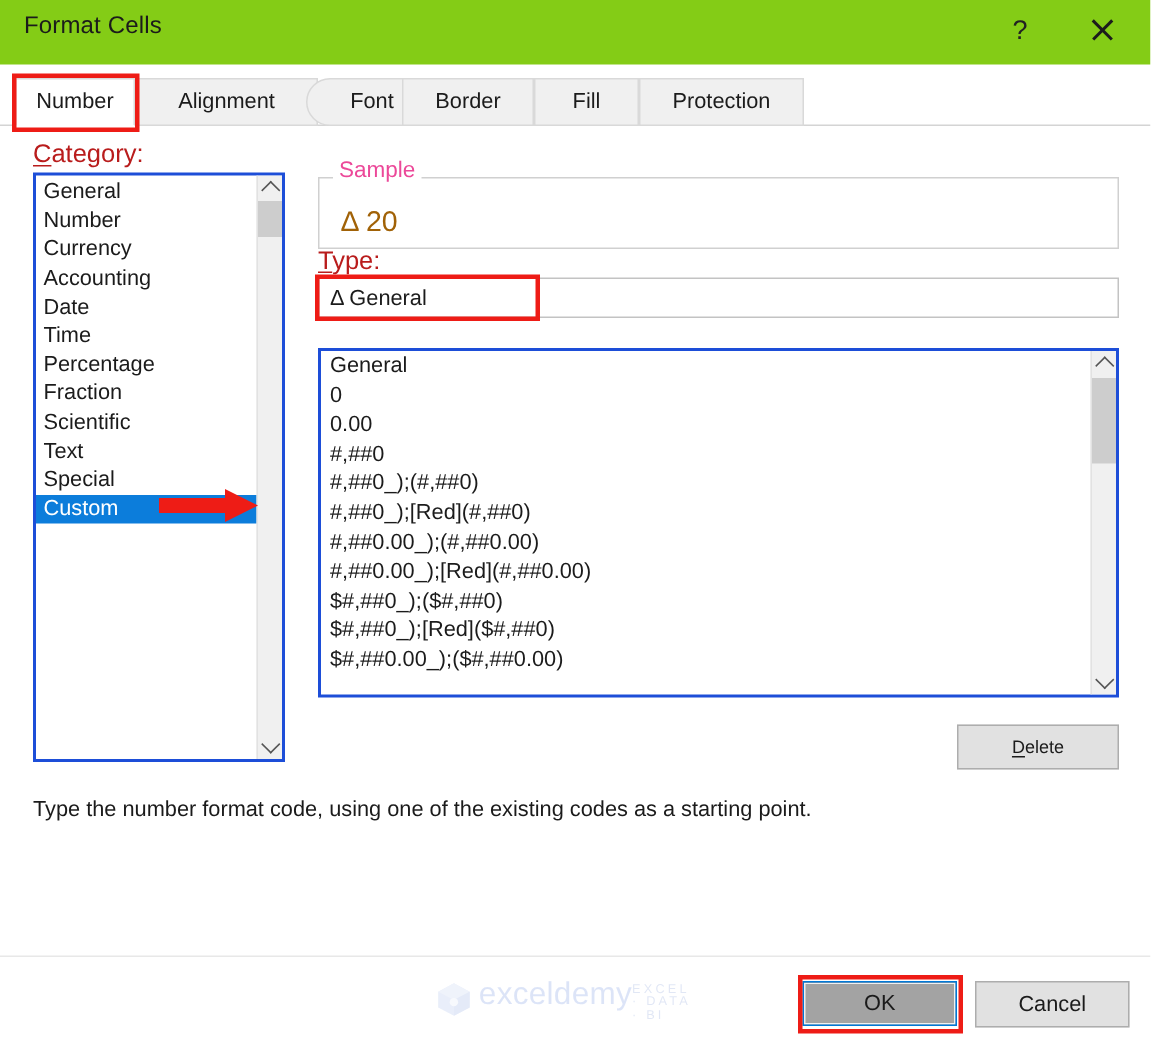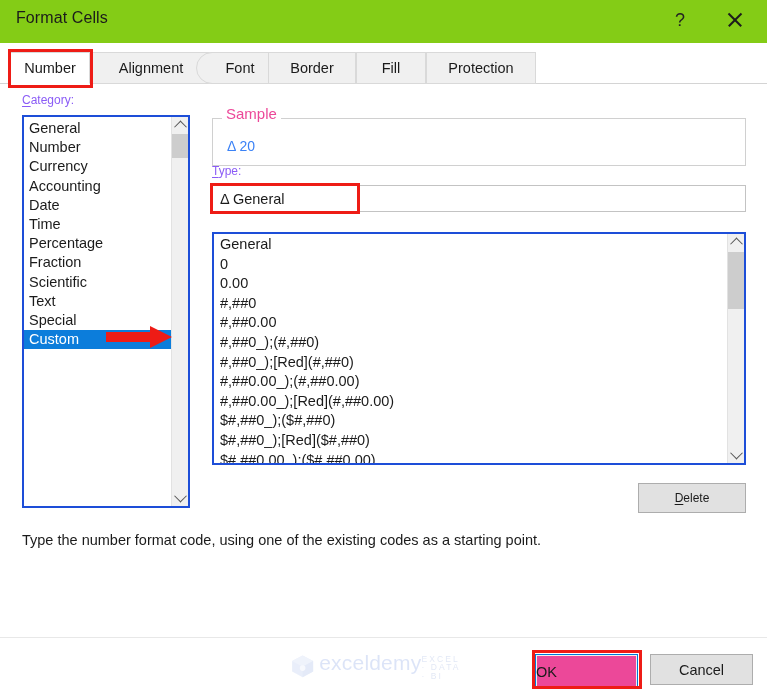--- a/index.html
+++ b/index.html
@@ -113,22 +113,22 @@
     position: absolute;
     left: 0;
     top: 84px;
     width: 767px;
     height: 553px;
     background: #ffffff;
   }
 
   .field-label {
     position: absolute;
-    font-size: 12px;
-    color: #8b5cf6;
+    font-size: 17px;
+    color: #b91c1c;
   }
   .ul1 { text-decoration: underline; text-decoration-thickness: 1px; text-underline-offset: 2px; }
 
   
   .listbox {
     position: absolute;
     background: #ffffff;
     border: 2px solid #1d4ed8;
     box-sizing: border-box;
     overflow: hidden;
@@ -210,22 +210,22 @@
     top: 21px;
     background: #ffffff;
     padding: 0 4px;
     font-size: 15px;
     color: #ec4899;
   }
   #sample-value {
     position: absolute;
     left: 227px;
     top: 54px;
-    font-size: 14px;
-    color: #3b82f6;
+    font-size: 19px;
+    color: #a16207;
   }
 
   
   #type-label { left: 212px; top: 80px; }
   #type-input {
     position: absolute;
     left: 212px;
     top: 101px;
     width: 534px;
     height: 27px;
@@ -295,27 +295,28 @@
     position: absolute;
     left: 0; top: 0;
     width: 767px; height: 1px;
     background: #e8e8e8;
   }
   #ok-button {
     position: absolute;
     left: 535px;
     top: 654px;
     width: 103px;
-    height: 35px;
-    background: #ec4899;
+    height: 30px;
+    background: #a3a3a3;
     border: 1px solid #0078d7;
     box-shadow: inset 0 0 0 1px #f0f0f0;
     box-sizing: border-box;
     display: flex;
     align-items: center;
+    justify-content: center;
     font-size: 14.5px;
     color: #1b1b1b;
     cursor: default;
   }
   #cancel-button {
     position: absolute;
     left: 650px;
     top: 654px;
     width: 103px;
     height: 31px;
@@ -388,21 +389,21 @@
 
 <div class="tabstrip"></div>
 <div class="tabstrip-baseline"></div>
 
 <div class="tab selected" id="tab-0" style="left: 10px; width: 80px;">
   <span>Number</span>
 </div>
 <div class="tab" id="tab-1" style="left: 90px; width: 122px;">
   <span>Alignment</span>
 </div>
-<div class="tab" id="tab-2" style="left: 196px; width: 88px; border-radius: 16px;">
+<div class="tab" id="tab-2" style="left: 204px; width: 88px; border-radius: 16px;">
   <span>Font</span>
 </div>
 <div class="tab" id="tab-3" style="left: 268px; width: 88px;">
   <span>Border</span>
 </div>
 <div class="tab" id="tab-4" style="left: 356px; width: 70px;">
   <span>Fill</span>
 </div>
 <div class="tab" id="tab-5" style="left: 426px; width: 110px;">
   <span>Protection</span>
@@ -449,21 +450,20 @@
   </div>
 
   <input id="type-input" type="text" value="Δ General" style="">
 
   <div class="listbox" id="type-listbox">
     <div class="type-items" id="type-items">
         <div class="type-item">General</div>
         <div class="type-item">0</div>
         <div class="type-item">0.00</div>
         <div class="type-item">#,##0</div>
-        <div class="type-item">#,##0.00</div>
         <div class="type-item">#,##0_);(#,##0)</div>
         <div class="type-item">#,##0_);[Red](#,##0)</div>
         <div class="type-item">#,##0.00_);(#,##0.00)</div>
         <div class="type-item">#,##0.00_);[Red](#,##0.00)</div>
         <div class="type-item">$#,##0_);($#,##0)</div>
         <div class="type-item">$#,##0_);[Red]($#,##0)</div>
         <div class="type-item">$#,##0.00_);($#,##0.00)</div>
       </div>
     <div class="vscroll">
       <div class="arrow up">

